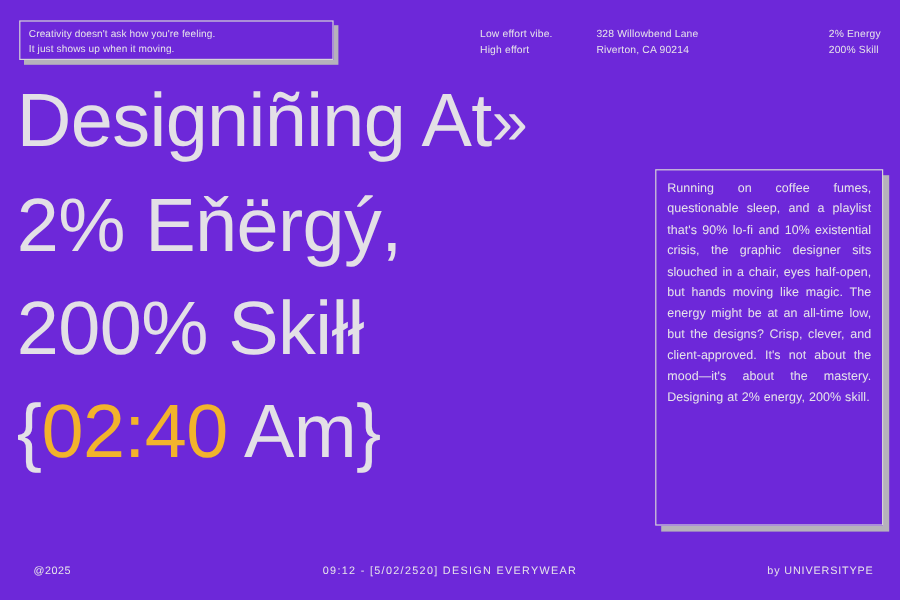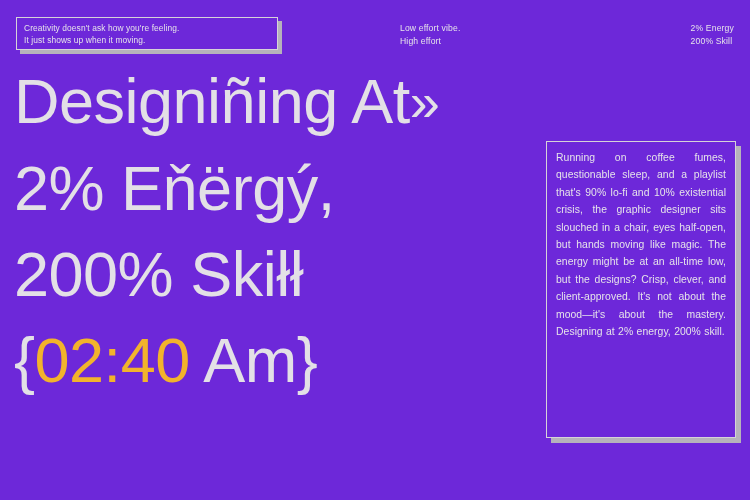--- a/index.html
+++ b/index.html
@@ -143,32 +143,41 @@
     <div class="quote-box">
       <span class="quote-line">Creativity doesn't ask how you're feeling.</span>
       <span class="quote-line">It just shows up when it moving.</span>
     </div>
 
     <div class="hdr-col c2">
       <span>Low effort vibe.</span>
       <span>High effort</span>
     </div>
 
+    <div class="hdr-col c3">
+      <span>328 Willowbend Lane</span>
+      <span>Riverton, CA 90214</span>
+    </div>
 
     <div class="hdr-col c4">
       <span>2% Energy</span>
       <span>200% Skill</span>
     </div>
   </div>
 
   <div class="headline">
     <span class="hl hl-1"><span>Designiñing At</span><span class="chev">»</span></span>
     <span class="hl hl-2">2% Eňërgý,</span>
     <span class="hl hl-3">200% Skiłł</span>
     <span class="hl hl-4"><span>{</span><span class="gold">02:40</span><span> Am</span><span>}</span></span>
   </div>
 
   <div class="side-panel">
     <p>Running on coffee fumes, questionable sleep, and a playlist that's 90% lo-fi and 10% existential crisis, the graphic designer sits slouched in a chair, eyes half-open, but hands moving like magic. The energy might be at an all-time low, but the designs? Crisp, clever, and client-approved. It's not about the mood—it's about the mastery. Designing at 2% energy, 200% skill.</p>
   </div>
 
+  <div class="footer">
+    <span class="ft left">@2025</span>
+    <span class="ft mid">09:12 - [5/02/2520] DESIGN EVERYWEAR</span>
+    <span class="ft right">by UNIVERSITYPE</span>
+  </div>
 
 </div>
 
 </body></html>

